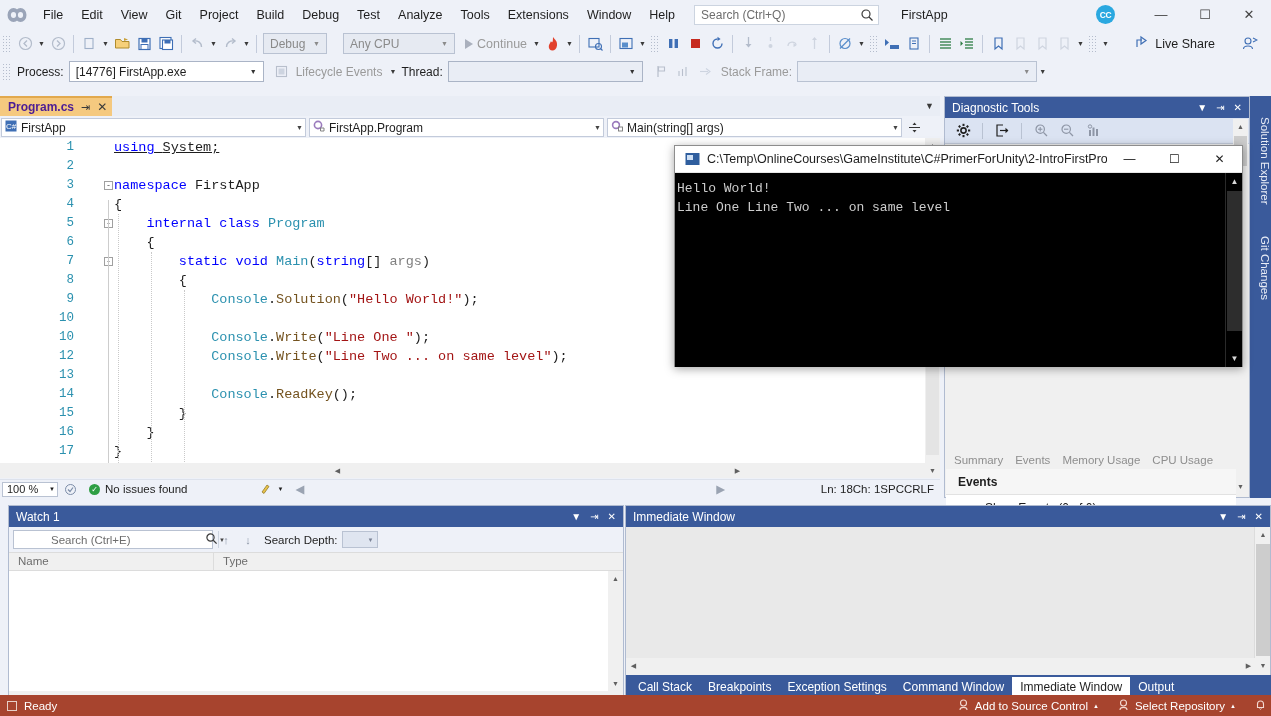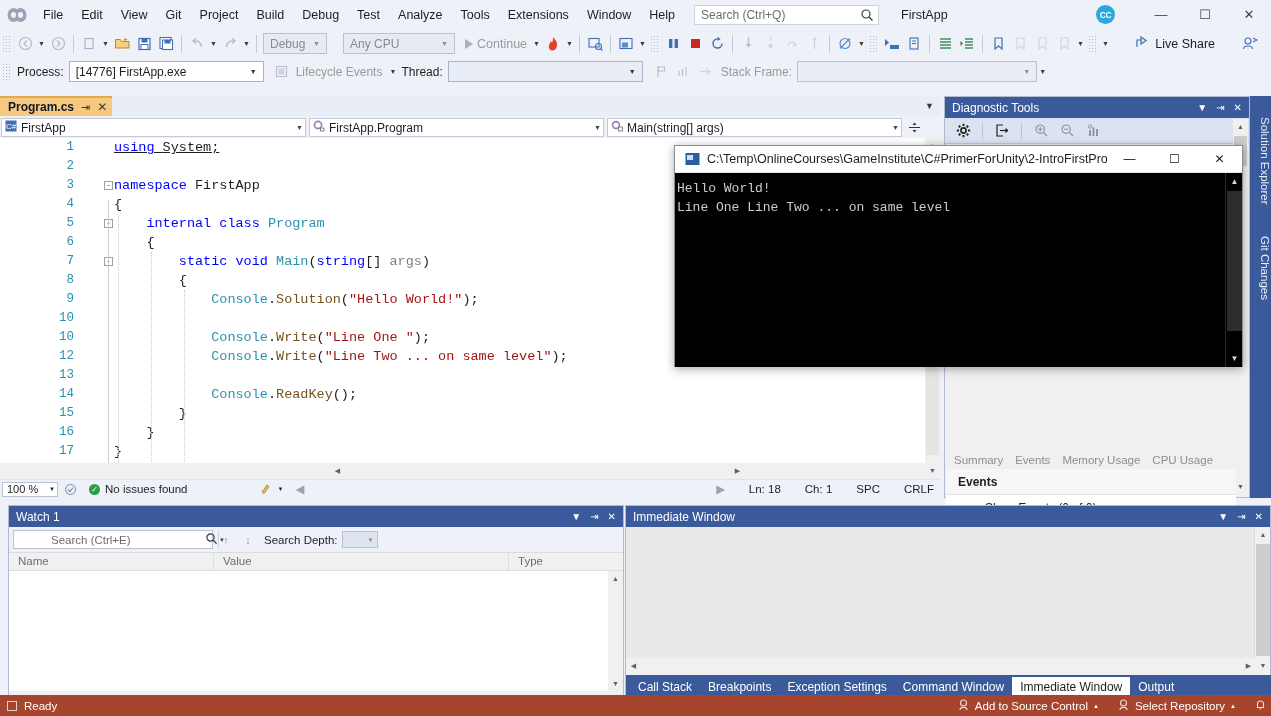--- a/index.html
+++ b/index.html
@@ -48,21 +48,21 @@
   .run-btn { display:flex; align-items:center; gap:4px; padding:0 4px; height:22px; color:#9a9a9a; font-size:12.5px; }
   .run-btn .tri { width:0;height:0;border-left:8px solid #aab0bd;border-top:5px solid transparent;border-bottom:5px solid transparent; }
   .tbl-label { font-size:12px; color:#1e1e1e; margin:0 5px 0 3px; }
   .tbl-label.dim { color:#9a9a9a; }
   .live-share { display:flex; align-items:center; gap:5px; font-size:12.5px; color:#1e1e1e; padding:2px 6px; }
 
   
   .doc-tabstrip { position:absolute; left:0; top:96px; width:940px; height:20px; background:#e9edf5; }
   .doc-tab { position:absolute; left:0; top:0; height:20px; background:#f5c97f; display:flex; align-items:center;
              padding:0 5px 0 8px; border-top:2px solid #e2a94d; }
-  .doc-tab .tname { font-size:12px; font-weight:bold; color:#0f172a; }
+  .doc-tab .tname { font-size:12px; font-weight:bold; color:#4c1d95; }
   .doc-tab .pin { margin-left:7px; font-size:11px; color:#3a3a3a; }
   .doc-tab .x { margin-left:7px; font-size:12px; color:#3a3a3a; }
   .tabstrip-right { position:absolute; right:0; top:0; height:20px; width:40px; display:flex; align-items:center; justify-content:flex-end; padding-right:6px; gap:9px;}
   .tabstrip-right span { font-size:9px; color:#3a3a3a; }
 
   .nav-bar { position:absolute; left:0; top:117px; width:940px; height:21px; background:#eef1f8; display:flex; align-items:center; gap:3px; padding:0 1px; }
   .nav-combo { height:19px; background:#fff; border:1px solid #c3cbdb; display:flex; align-items:center; padding:0 2px 0 3px; justify-content:space-between; }
   .nav-combo .lbl { display:flex; align-items:center; gap:4px; font-size:12px; color:#1e1e1e; white-space:nowrap; overflow:hidden;}
   .nav-combo .ar { font-size:7px; color:#444; padding-left:5px; }
   .split-ico { width:18px; height:19px; display:flex; align-items:center; justify-content:center; color:#333; }
@@ -85,21 +85,21 @@
   .edit-hscroll .lf{left:330px;} .edit-hscroll .rt{left:730px;}
 
   
   .ed-status { position:absolute; left:0; top:479px; width:940px; height:19px; background:#eef1f8;
                display:flex; align-items:center; font-size:11.5px; color:#1e1e1e; border-top:1px solid #dde2ec; }
   .zoom-combo { width:56px; height:15px; border:1px solid #b9c2d2; background:#fff; display:flex; align-items:center;
                 justify-content:space-between; padding:0 2px 0 4px; font-size:11px; margin-left:2px; }
   .zoom-combo .ar { font-size:6px; }
   .ok-dot { width:11px;height:11px;border-radius:50%;background:#2e9e43;color:#fff;font-size:8px;display:flex;align-items:center;justify-content:center; }
   .ed-status .seg { display:flex; align-items:center; gap:5px; padding:0 6px; }
-  .ed-status .right { position:absolute; right:6px; display:flex; gap:24px; }
+  .ed-status .right { position:absolute; right:6px; display:flex; gap:0; }
 
   
   .diag { position:absolute; left:944px; top:96px; width:306px; height:402px; background:#f0f0f0; border:1px solid #b0bbd0;}
   .panel-head { height:21px; background:#3a5a9b; color:#fff; display:flex; align-items:center; padding:0 4px 0 7px; font-size:12px; }
   .panel-head .ttl { flex:1; }
   .panel-head .ctrl { display:flex; gap:9px; padding-right:3px; }
   .panel-head .ctrl span { font-size:10px; }
   .diag-toolbar { height:26px; background:#dbe3f2; display:flex; align-items:center; padding-left:6px; gap:2px; border-bottom:1px solid #c3cbdb; }
   .diag-toolbar .dsep { width:1px;height:16px;background:#b9c2d2;margin:0 5px; }
   .dbtn { width:24px;height:22px;display:flex;align-items:center;justify-content:center; }
@@ -767,21 +767,20 @@
       </div>
       <div class="arrbtn">↑</div>
       <div class="arrbtn">↓</div>
       <div class="wdepth">Search Depth:</div>
       <div class="wdepth-combo">
         <span>▼</span>
       </div>
     </div>
     <div class="wgrid-head">
       <div style="width:205px;">Name</div>
-      <div style="width:295px;">Value</div>
       <div style="width:100px;border-right:0;">Type</div>
     </div>
     <div class="wbody">
       <div class="vs">
         <div class="up">▲</div>
         <div class="dn" style="position:absolute;bottom:0;">▼</div>
       </div>
     </div>
   </div>
 

